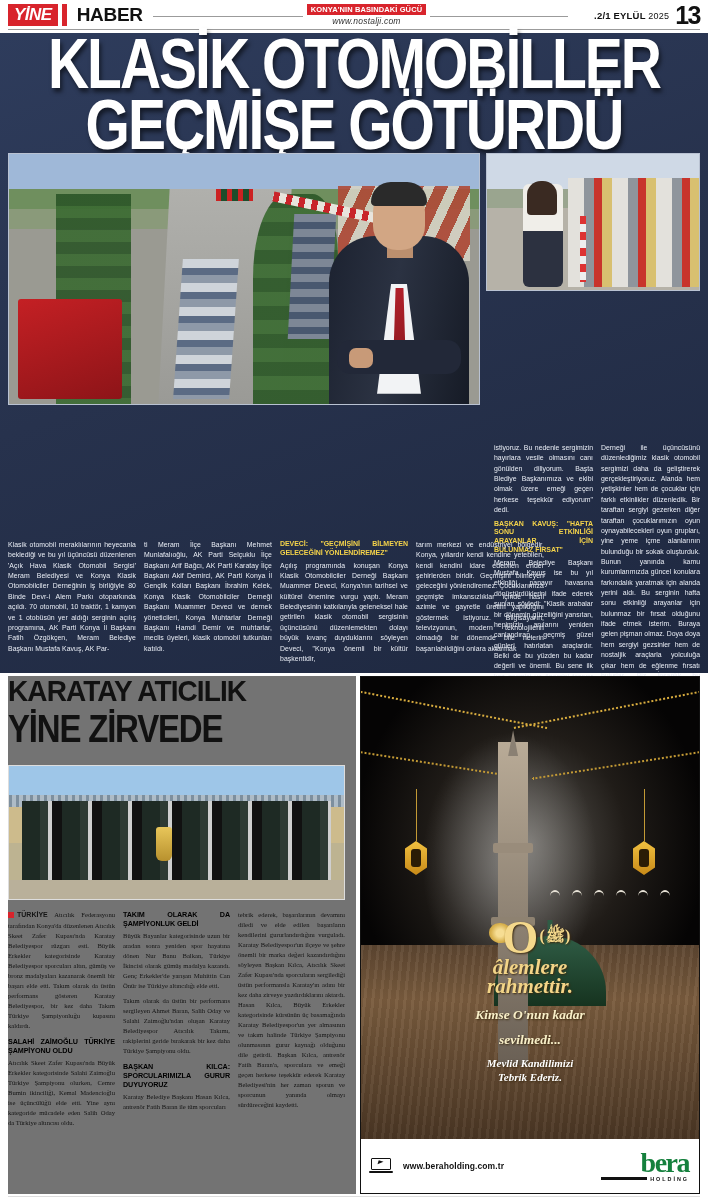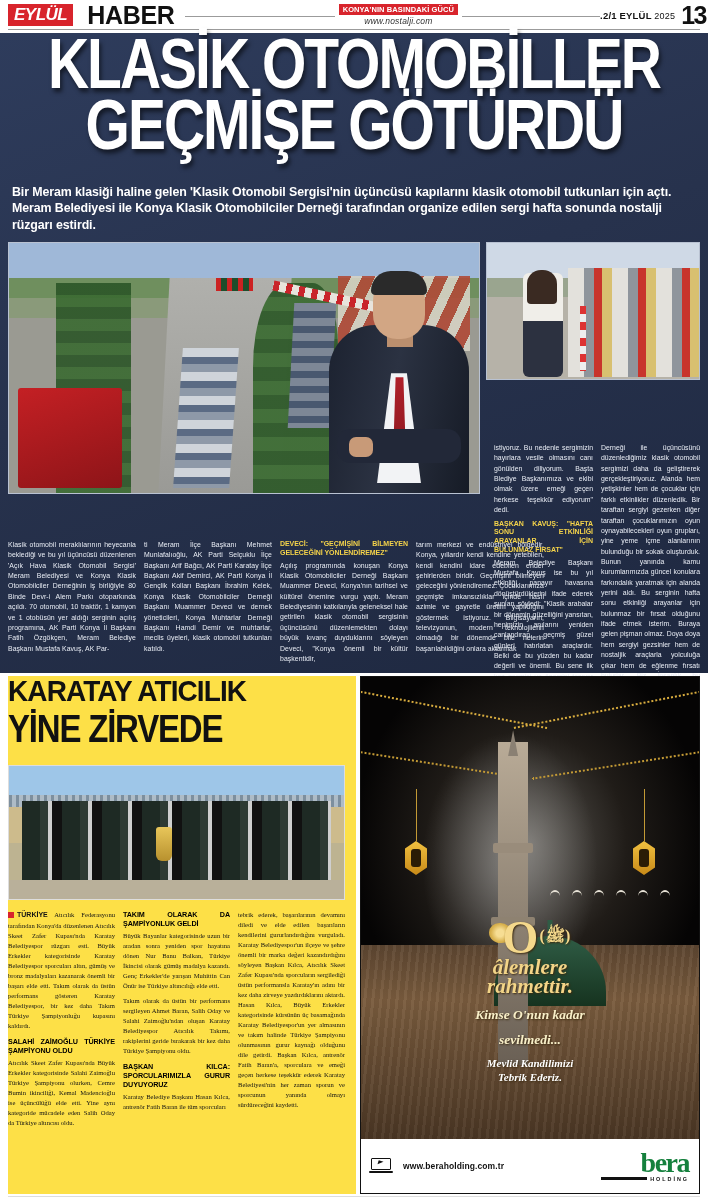--- a/index.html
+++ b/index.html
@@ -17,21 +17,21 @@
     display: flex; align-items: center; padding: 0 8px;
   }
   .imza-logo {
     background: #d8242c; color: #fff; font-weight: bold; font-size: 17px;
     letter-spacing: -.5px; padding: 2px 6px 3px 6px; line-height: 1;
     font-style: italic; font-family: "Liberation Sans", sans-serif;
     border-right: 2px solid #fff;
   }
   .imza-bar { width: 5px; height: 22px; background: #d8242c; margin-left: 2px; }
   .haber-label {
-    font-size: 25px; font-weight: bold; color: #111; letter-spacing: -.3px;
+    font-size: 19px; font-weight: bold; color: #111; letter-spacing: -.3px;
     margin-left: 10px; margin-right: 10px;
   }
   .rule { flex: 0 0 auto; height: 1px; background: #9b9b9b; }
   .rule.r1 { width: 115px; margin-top: 2px; }
   .rule.r2 { width: 35px; margin-top: 2px; }
   .rule.r3 { width: 78px; margin-top: 2px; }
   .rule.r4 { width: 60px; margin-top: 2px; }
   .tagline-wrap {
     display: flex; flex-direction: column; align-items: center; margin: 0 4px;
   }
@@ -161,21 +161,21 @@
           margin-bottom: 3px; letter-spacing: -.05px; }
   
   .side-cols { position: absolute; left: 494px; top: 410px; width: 206px;
                display: flex; gap: 8px; }
   .scol { width: 99px; color: #e9edf5; font-size: 6.9px; line-height: 1.5;
           text-align: justify; }
   .scol p { margin-bottom: 4px; }
 
   
   .story2 { position: absolute; top: 676px; left: 8px; width: 348px; height: 518px;
-            background: #fde047; }
+            background: #737373; }
   .hl-k1 { font-size: 28px; font-weight: bold; color: #111; letter-spacing: -.9px;
            line-height: 1; transform: scaleY(1.08); transform-origin: left top; }
   .hl-k2 { font-size: 33px; font-weight: bold; color: #111; letter-spacing: -1.2px;
            line-height: 1; margin-top: 6px; transform: scaleY(1.15);
            transform-origin: left top; }
   .k-photo { position: relative; width: 337px; height: 135px; margin-top: 22px;
              overflow: hidden; background: #cfd8e3; border: 1px solid #ddd; }
   .kp-sky { position: absolute; inset: 0; background: linear-gradient(#9ec6e8 0 30%, #cdbb8c 30% 58%, #bdb391 58% 100%); }
   .kp-fence { position: absolute; left: 0; top: 22%; width: 100%; height: 9%;
               background: repeating-linear-gradient(90deg,#7d8f9e 0 3px,#aebcc7 3px 7px); }
@@ -285,21 +285,21 @@
 
   .page-footer-line { position: absolute; left: 8px; top: 1196px; width: 692px; height: 1px;
       background: #ddd; }
 </style>
 </head>
 <body>
 
 <div class="page">
 
   <div class="masthead">
-    <div class="imza-logo">EYLÜL</div>
+    <div class="imza-logo">YİNE</div>
     <div class="imza-bar"></div>
     <div class="haber-label">HABER</div>
     <div class="rule r1"></div>
     <div class="rule r2"></div>
     <div class="tagline-wrap">
       <div class="tagline-top">KONYA'NIN BASINDAKİ GÜCÜ</div>
       <div class="tagline-url">www.nostalji.com</div>
     </div>
     <div class="rule r3"></div>
     <div class="rule r4"></div>
@@ -307,21 +307,20 @@
       <span>.2/1 EYLÜL</span>
       <span class="yr">2025</span>
     </div>
     <div class="pagenum">13</div>
   </div>
   <div class="masthead-underline"></div>
 
   <div class="story1">
     <div class="headline hl1">KLASİK OTOMOBİLLER</div>
     <div class="headline hl2">GEÇMİŞE GÖTÜRDÜ</div>
-    <div class="lead">Bir Meram klasiği haline gelen 'Klasik Otomobil Sergisi'nin üçüncüsü kapılarını klasik otomobil tutkunları için açtı. Meram Belediyesi ile Konya Klasik Otomobilciler Derneği tarafından organize edilen sergi hafta sonunda nostalji rüzgarı estirdi.</div>
 
     <div class="photorow">
       <div class="photo-main">
         <div class="aerial"></div>
         <div class="houses"></div>
         <div class="treeline2"></div>
         <div class="road"></div>
         <div class="carsA"></div>
         <div class="treeline"></div>
         <div class="carsB"></div>

